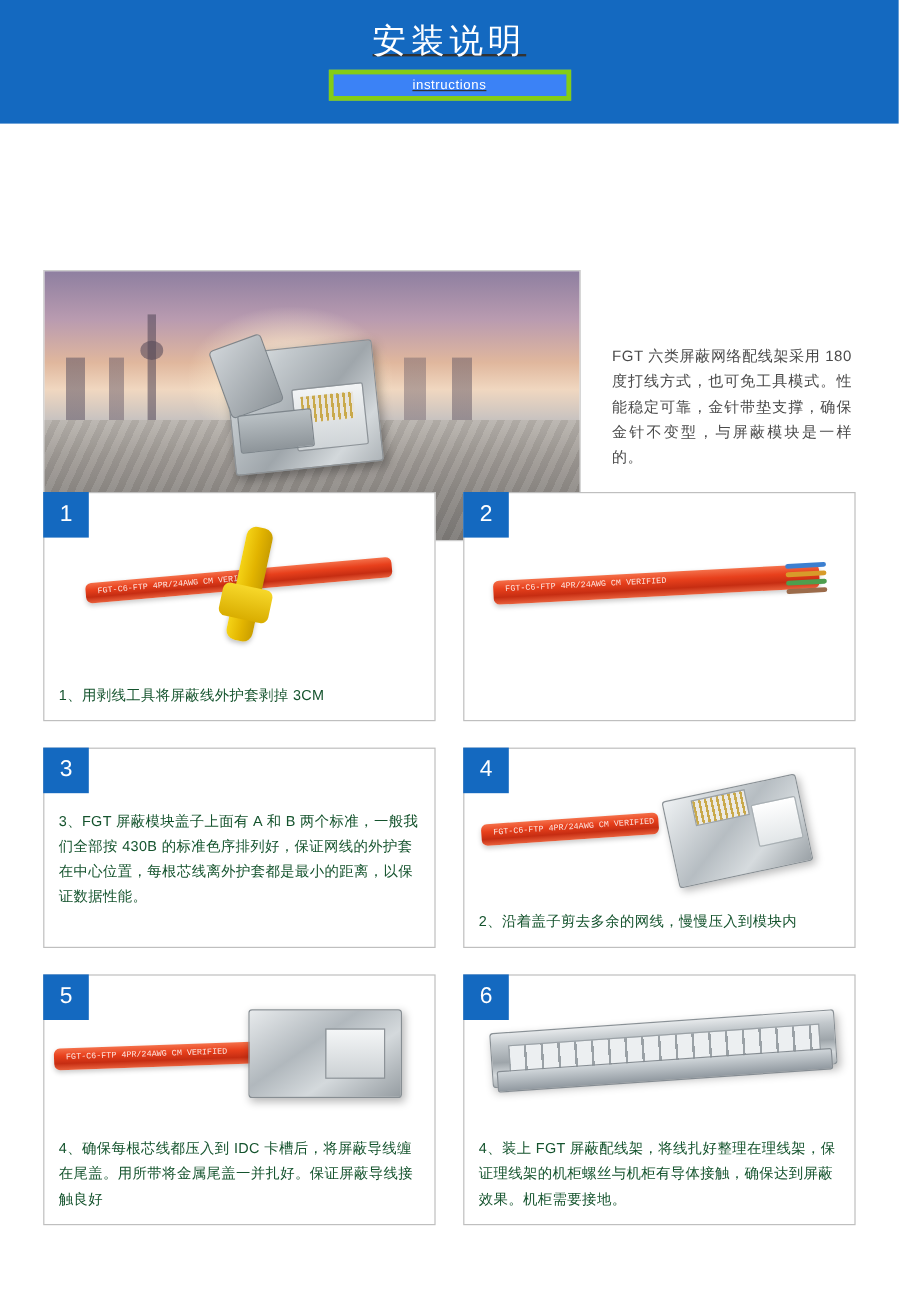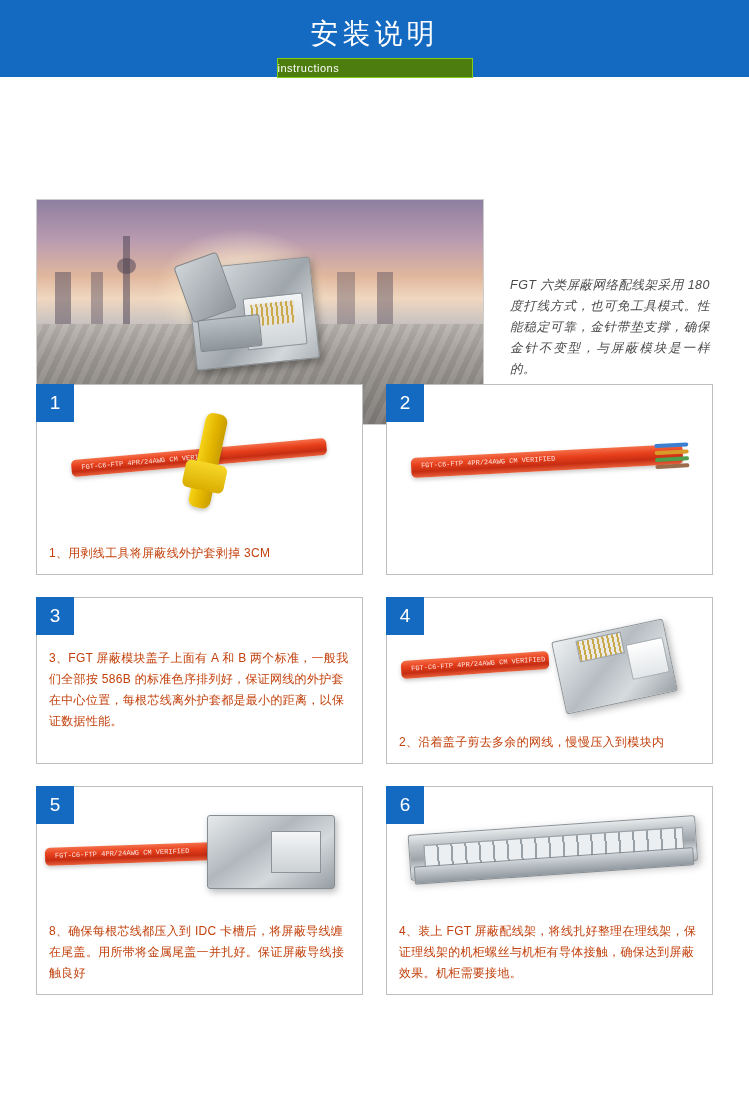--- a/index.html
+++ b/index.html
@@ -7,41 +7,42 @@
     width:749px;
     background:#ffffff;
     font-family:"Liberation Sans","DejaVu Sans",sans-serif;
     color:#333;
     -webkit-font-smoothing:antialiased;
   }
   .page{width:749px;position:relative;overflow:hidden;}
 
   
   .header{
-    height:77px;
+    height:103px;
     background:#1469c0;
     position:relative;
+    text-decoration:underline;
   }
   .header-title{
     color:#ffffff;
     font-size:28px;
     text-align:center;
     padding-top:18px;
     letter-spacing:4px;
     font-weight:normal;
     line-height:32px;
   }
   .header-sub{
     width:194px;
     margin:8px auto 0 auto;
-    border:1px solid #84cc16;
-    background:#4d7c0f;
+    border:4px solid #84cc16;
+    background:#3b82f6;
     color:#ffffff;
     font-size:11px;
-    text-align:left;
+    text-align:center;
     line-height:18px;
     height:18px;
     letter-spacing:0.5px;
   }
 
   
   .intro{
     position:relative;
     padding:22px 0 0 0;
     height:285px;
@@ -117,28 +118,27 @@
     border:1px solid #7e868c;border-radius:4px;transform:rotate(-14deg);
   }
   .module-tail{
     position:absolute;left:6px;top:62px;width:60px;height:30px;
     background:linear-gradient(to bottom,#b9c0c4,#8e959a);
     border:1px solid #7e868c;border-radius:2px;
   }
   .intro-text{
     position:absolute;
     left:510px;
-    top:198px;
+    top:184px;
     width:200px;
     font-size:12.5px;
     line-height:21px;
     color:#4a4a4a;
     text-align:justify;
     letter-spacing:0.5px;
-    font-style:italic;
   }
 
   
   .steps{
     padding:0 36px 26px 36px;
   }
   .row{
     display:flex;
     justify-content:space-between;
     margin-bottom:22px;
@@ -160,21 +160,21 @@
     line-height:38px;
     text-align:center;
   }
   .card-figure{
     position:relative;
     overflow:hidden;
   }
   .card-caption{
     font-size:12px;
     line-height:21px;
-    color:#c2410c;
+    color:#14532d;
     padding:6px 12px 10px 12px;
     letter-spacing:0.3px;
   }
 
   
   .fig1{height:152px;}
   .cable-red{
     position:absolute;
     background:linear-gradient(to bottom,#f4704a 0%,#e8401c 35%,#c62d12 70%,#e9603c 100%);
     border-radius:5px;
@@ -340,21 +340,21 @@
           </div>
         </div>
       </div>
     </div>
 
     <div class="row">
 
       <div class="card">
         <div class="badge">3</div>
         <div class="card-figure fig3"></div>
-        <div class="card-caption">3、FGT 屏蔽模块盖子上面有 A 和 B 两个标准，一般我们全部按 586B 的标准色序排列好，保证网线的外护套在中心位置，每根芯线离外护套都是最小的距离，以保证数据性能。</div>
+        <div class="card-caption">3、FGT 屏蔽模块盖子上面有 A 和 B 两个标准，一般我们全部按 430B 的标准色序排列好，保证网线的外护套在中心位置，每根芯线离外护套都是最小的距离，以保证数据性能。</div>
       </div>
 
       <div class="card">
         <div class="badge">4</div>
         <div class="card-figure fig4">
           <div class="cable-red">
             <div class="cable-print">FGT-C6-FTP  4PR/24AWG  CM  VERIFIED</div>
           </div>
           <div class="mod-small">
             <div class="mbody"></div>
@@ -372,21 +372,21 @@
         <div class="badge">5</div>
         <div class="card-figure fig5">
           <div class="cable-red">
             <div class="cable-print">FGT-C6-FTP  4PR/24AWG  CM  VERIFIED</div>
           </div>
           <div class="mod5">
             <div class="mbody"></div>
             <div class="mport"></div>
           </div>
         </div>
-        <div class="card-caption">8、确保每根芯线都压入到 IDC 卡槽后，将屏蔽导线缠在尾盖。用所带将金属尾盖一并扎好。保证屏蔽导线接触良好</div>
+        <div class="card-caption">4、确保每根芯线都压入到 IDC 卡槽后，将屏蔽导线缠在尾盖。用所带将金属尾盖一并扎好。保证屏蔽导线接触良好</div>
       </div>
 
       <div class="card">
         <div class="badge">6</div>
         <div class="card-figure fig6">
           <div class="panel">
             <div class="panel-bar">
               <div class="panel-slots"></div>
             </div>
             <div class="panel-front"></div>

